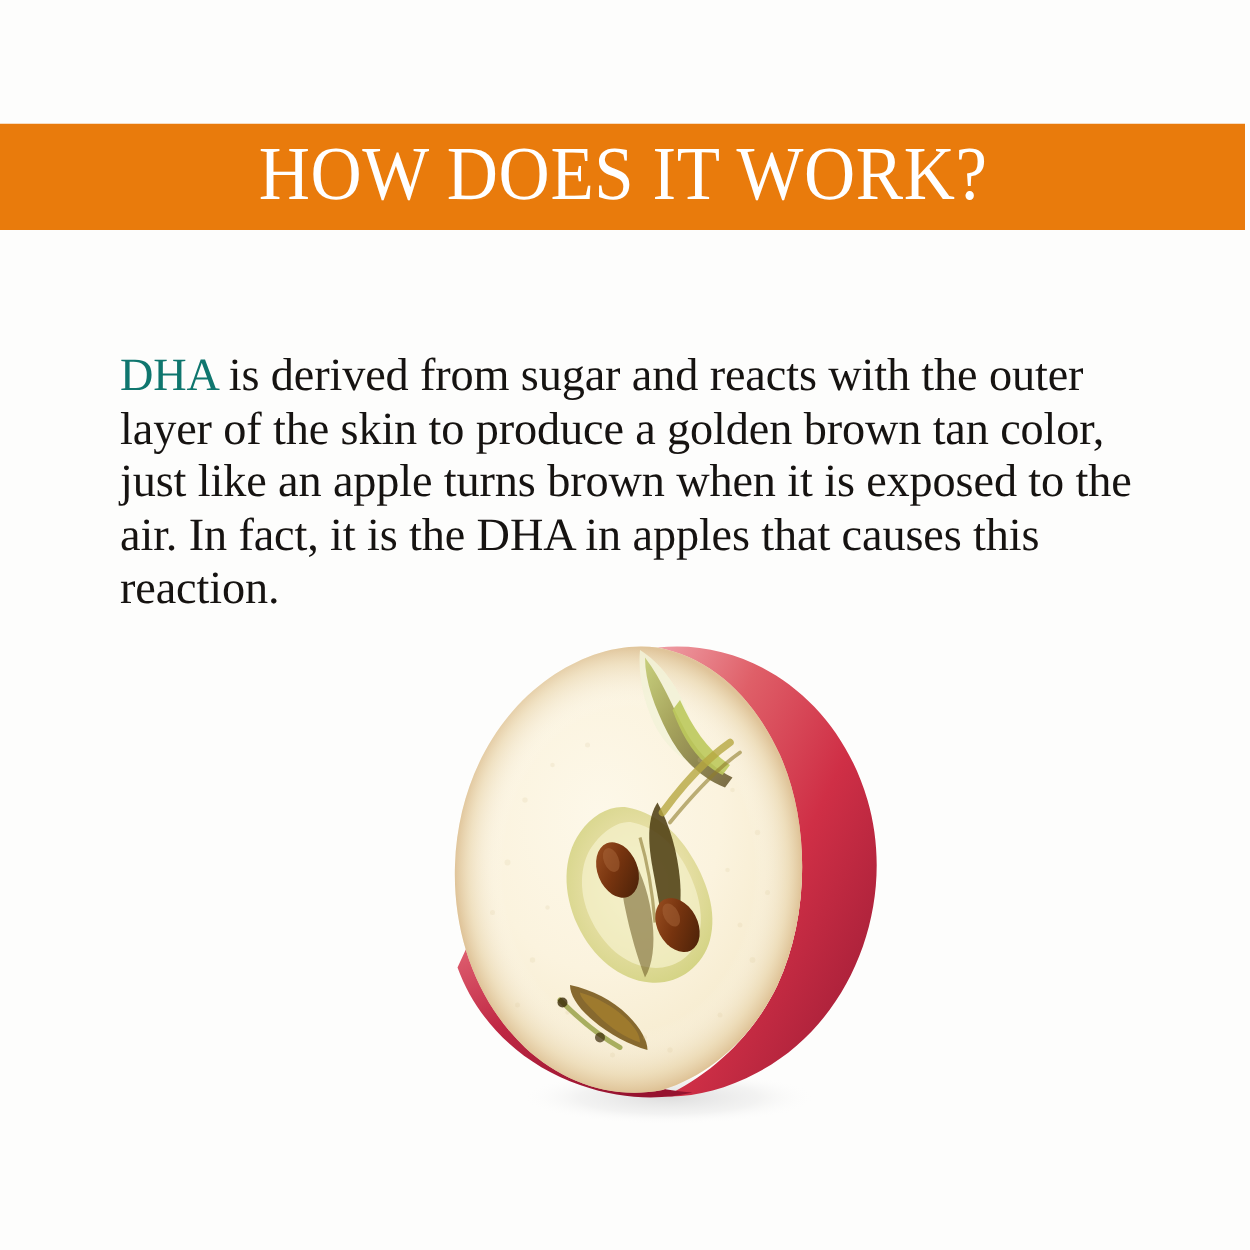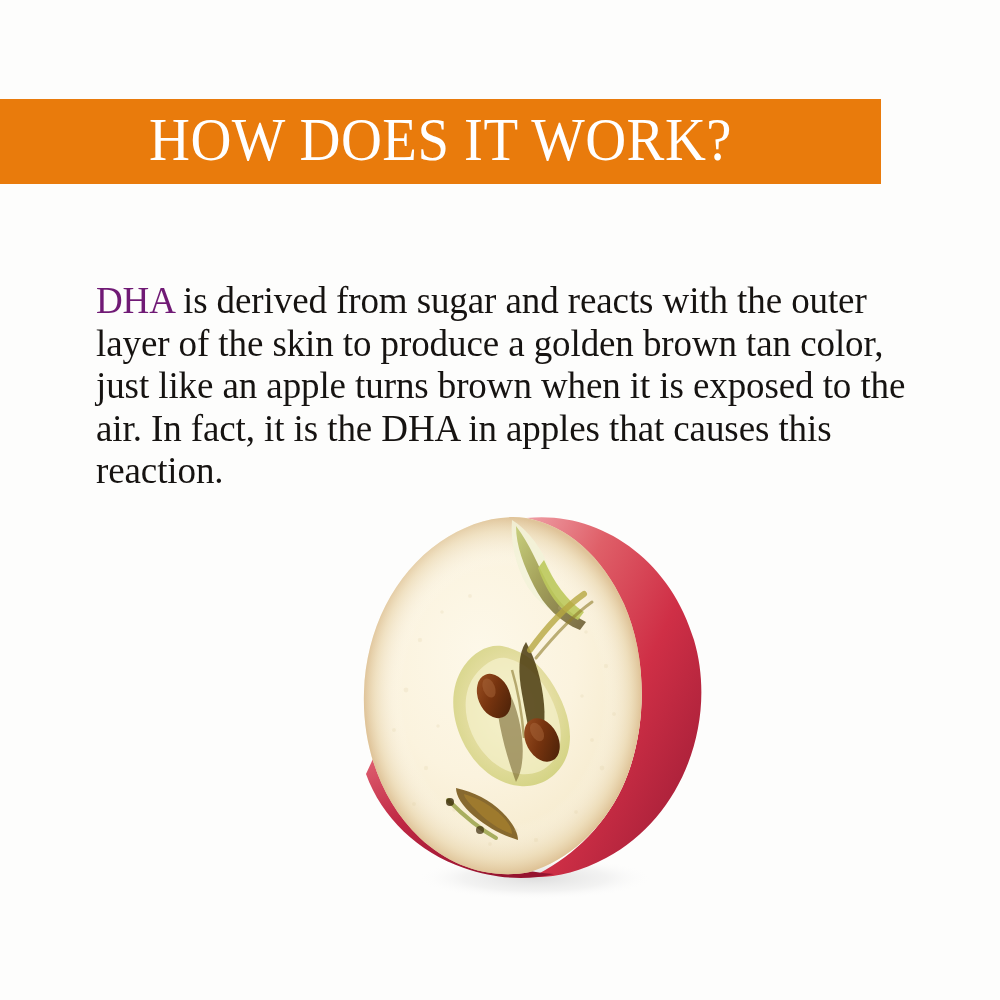--- a/index.html
+++ b/index.html
@@ -20,21 +20,21 @@
     width: 1000px;
     height: 1000px;
     background: #fdfdfc;
   }
 
   
   .header-band {
     position: absolute;
     left: 0;
     top: 99px;
-    width: 881px;
+    width: 996px;
     height: 85px;
     background: #e97b0c;
     display: flex;
     align-items: center;
     justify-content: center;
   }
   .header-title {
     color: #ffffff;
     font-family: "Liberation Serif", "DejaVu Serif", serif;
     font-size: 61px;
@@ -52,21 +52,21 @@
     left: 96px;
     top: 243px;
     width: 830px;
     font-size: 37px;
     line-height: 42.5px;
     color: #161311;
     text-align: left;
     letter-spacing: -0.1px;
   }
   .body-copy .dha {
-    color: #701a75;
+    color: #0f766e;
     margin-top: 16px;
   }
 
   
   .apple-wrap {
     position: absolute;
     left: 330px;
     top: 500px;
     width: 400px;
     height: 400px;

